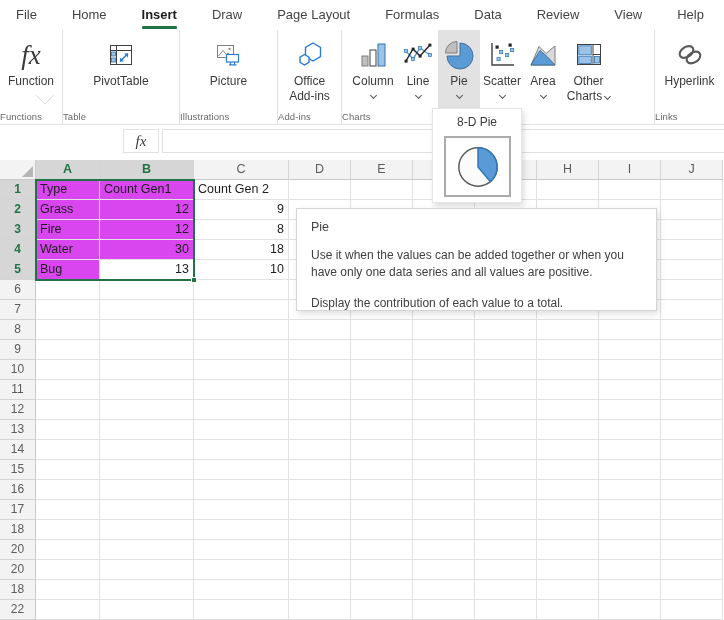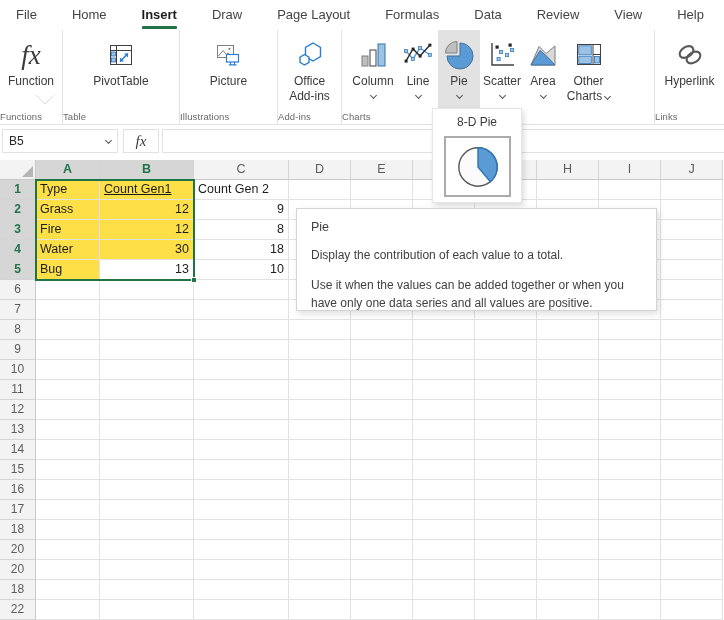--- a/index.html
+++ b/index.html
@@ -72,21 +72,21 @@
   .g-h { height:20px; background:#f3f3f3; color:#5c5c5c; text-align:center;
     line-height:19px; font-size:12.5px; border-right:1px solid #d4d4d4;
     border-bottom:1px solid #c9c9c9; }
   .g-h.sel { background:#d6d6d6; color:var(--green); font-weight:bold; }
   .g-rh { width:36px; height:20px; background:#f3f3f3; color:#5c5c5c;
     text-align:center; line-height:19px; font-size:12px;
     border-right:1px solid #c9c9c9; border-bottom:1px solid #d4d4d4; }
   .g-rh.sel { background:#d6d6d6; color:var(--green); font-weight:bold; }
   .g-c { height:20px; border-right:1px solid #e2e2e2; border-bottom:1px solid #e2e2e2;
     padding:0 4px; line-height:19px; color:#1d1d1d; white-space:nowrap; overflow:hidden; }
-  .g-c.sel { background:#fde047; }
+  .g-c.sel { background:#d946ef; }
   .g-c.active { background:#fff; }
   .g-c.num { text-align:right; }
   #selbox { position:absolute; border:2px solid var(--green); pointer-events:none; z-index:3; }
   #fillhandle { position:absolute; width:6px; height:6px; background:var(--green);
     border:1px solid #fff; z-index:4; }
 
   
   .flyout { position:absolute; top:108px; left:432px; width:90px; height:95px;
     background:#fff; border:1px solid #e6e6e6; box-shadow:2px 3px 6px rgba(0,0,0,.14);
     z-index:6; padding-top:6px; }
@@ -278,24 +278,20 @@
               </g>
             </svg>
         </span>
         <span class="lbl">Hyperlink</span>
       </div>
       <span class="glabel">Links</span>
     </div>
   </div>
 
   <div class="fstrip">
-    <div class="namebox">
-      <span>B5</span>
-      <span class="chev"></span>
-    </div>
     <div class="fxbox">
       <span>fx</span>
     </div>
     <div class="formulabox"></div>
   </div>
 
   <div id="grid">
       <div class="g-row">
         <div class="g-corner"></div>
         <div class="g-h sel" style="width: 64px;">A</div>
@@ -305,21 +301,21 @@
         <div class="g-h" style="width: 62px;">E</div>
         <div class="g-h" style="width: 62px;">F</div>
         <div class="g-h" style="width: 62px;">G</div>
         <div class="g-h" style="width: 62px;">H</div>
         <div class="g-h" style="width: 62px;">I</div>
         <div class="g-h" style="width: 62px;">J</div>
       </div>
       <div class="g-row">
         <div class="g-rh sel">1</div>
         <div class="g-c sel" style="width: 64px;">Type</div>
-        <div class="g-c sel" style="width: 94px; text-decoration: underline;">Count Gen1</div>
+        <div class="g-c sel" style="width: 94px;">Count Gen1</div>
         <div class="g-c" style="width: 95px;">Count Gen 2</div>
         <div class="g-c" style="width: 62px;"></div>
         <div class="g-c" style="width: 62px;"></div>
         <div class="g-c" style="width: 62px;"></div>
         <div class="g-c" style="width: 62px;"></div>
         <div class="g-c" style="width: 62px;"></div>
         <div class="g-c" style="width: 62px;"></div>
         <div class="g-c" style="width: 62px;"></div>
       </div>
       <div class="g-row">
@@ -607,17 +603,17 @@
           <path d="M24,24 L24,4 A20,20 0 0 1 36.9,39.3 Z" fill="#5B9BD5" stroke="#2E75B6" stroke-width="1.5"></path>
         </svg>
     </div>
   </div>
   <svg class="flyout-caret" width="20" height="10">
       <path d="M1,0 L10,9 L19,0" fill="#fff" stroke="#dcdcdc"></path>
     </svg>
 
   <div class="tooltip">
     <div class="tt-title">Pie</div>
+    <div class="tt-body">Use it when the values can be added together or when you have only one data series and all values are positive.</div>
     <div class="tt-body">Display the contribution of each value to a total.</div>
-    <div class="tt-body">Use it when the values can be added together or when you have only one data series and all values are positive.</div>
   </div>
 
 </div>
 
 </body></html>

